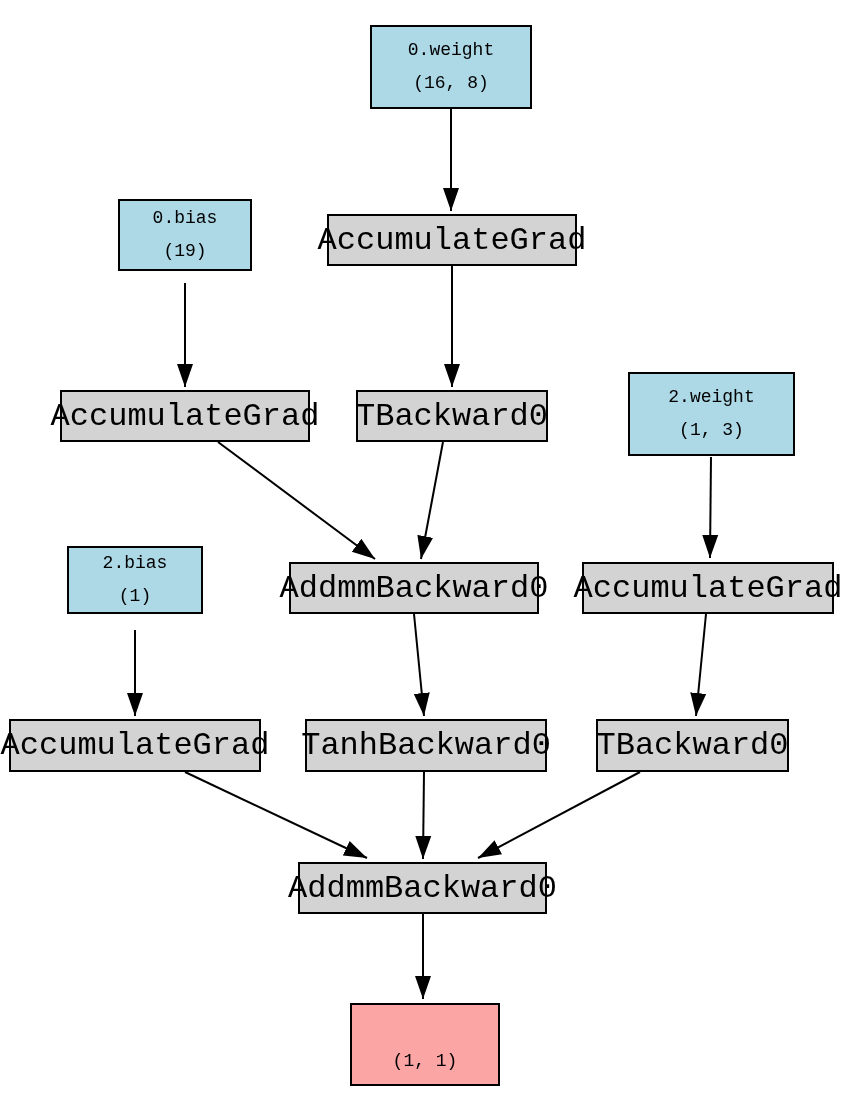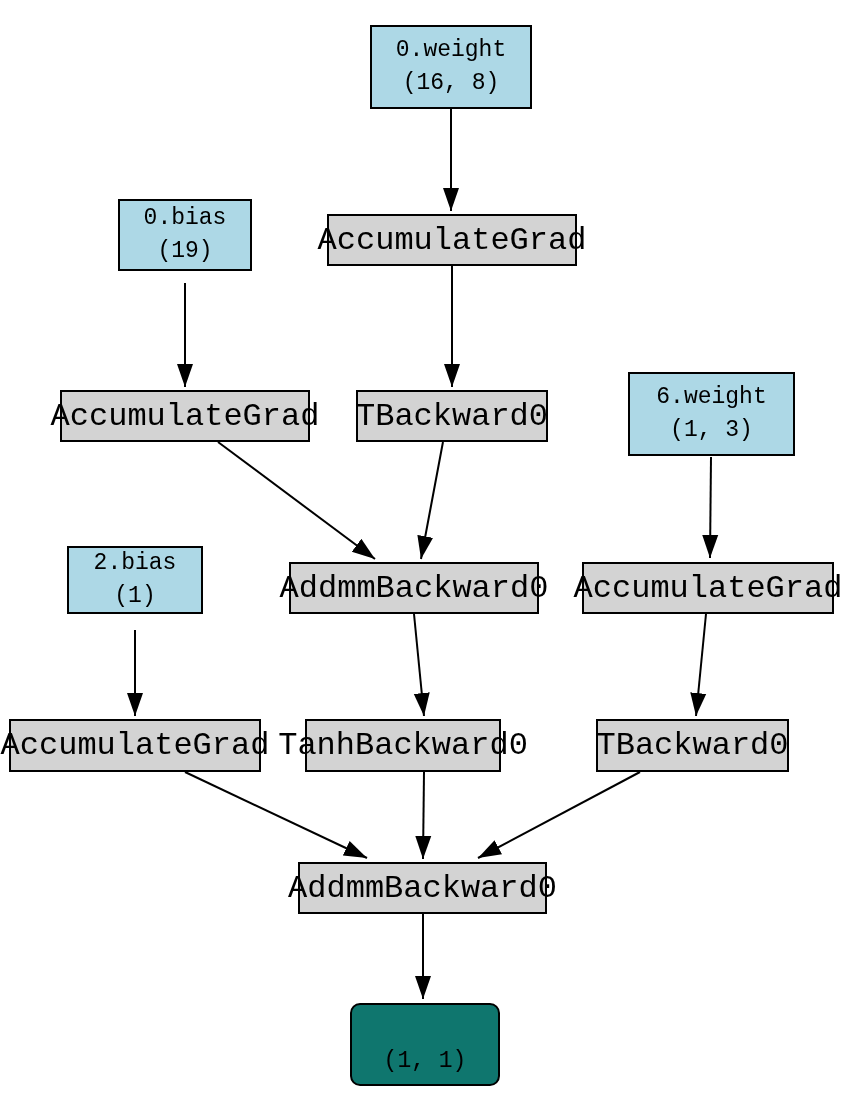--- a/index.html
+++ b/index.html
@@ -29,32 +29,32 @@
   }
   .node {
     position: absolute;
     box-sizing: border-box;
     border: 2px solid #000000;
     display: flex;
     flex-direction: column;
     align-items: center;
     justify-content: center;
     color: #000000;
-    font-size: 23px;
+    font-size: 18px;
     line-height: 33px;
     white-space: pre;
     text-align: center;
   }
   .node .line {
     display: block;
     min-height: 33px;
   }
   .param { background: #add8e6; }
   .op    { background: #d3d3d3; font-size: 32px; }
-  .out   { background: #0f766e; border-radius: 10px; }
+  .out   { background: #fca5a5; }
 </style>
 </head>
 <body>
 
 <div id="canvas">
 
   <svg id="edges" viewBox="0 0 849 1109" xmlns="http://www.w3.org/2000/svg">
     <defs>
       <marker id="arrow" viewBox="0 0 24 18" refX="23" refY="9" markerWidth="24" markerHeight="18" markerUnits="userSpaceOnUse" orient="auto">
         <path d="M0,1 L23,9 L0,17 z" fill="#000000"></path>
@@ -79,21 +79,21 @@
     <span class="line">0.weight</span>
     <span class="line">(16, 8)</span>
   </div>
 
   <div class="node param" style="left:118px; top:199px; width:134px; height:72px;">
     <span class="line">0.bias</span>
     <span class="line">(19)</span>
   </div>
 
   <div class="node param" style="left:628px; top:372px; width:167px; height:84px;">
-    <span class="line">6.weight</span>
+    <span class="line">2.weight</span>
     <span class="line">(1, 3)</span>
   </div>
 
   <div class="node param" style="left:67px; top:546px; width:136px; height:68px;">
     <span class="line">2.bias</span>
     <span class="line">(1)</span>
   </div>
 
   <div class="node op" style="left:327px; top:214px; width:250px; height:52px;">
     <span>AccumulateGrad</span>
@@ -112,21 +112,21 @@
   </div>
 
   <div class="node op" style="left:582px; top:562px; width:252px; height:52px;">
     <span>AccumulateGrad</span>
   </div>
 
   <div class="node op" style="left:9px; top:719px; width:252px; height:53px;">
     <span>AccumulateGrad</span>
   </div>
 
-  <div class="node op" style="left:305px; top:719px; width:196px; height:53px;">
+  <div class="node op" style="left:305px; top:719px; width:242px; height:53px;">
     <span>TanhBackward0</span>
   </div>
 
   <div class="node op" style="left:596px; top:719px; width:193px; height:53px;">
     <span>TBackward0</span>
   </div>
 
   <div class="node op" style="left:298px; top:862px; width:249px; height:52px;">
     <span>AddmmBackward0</span>
   </div>

